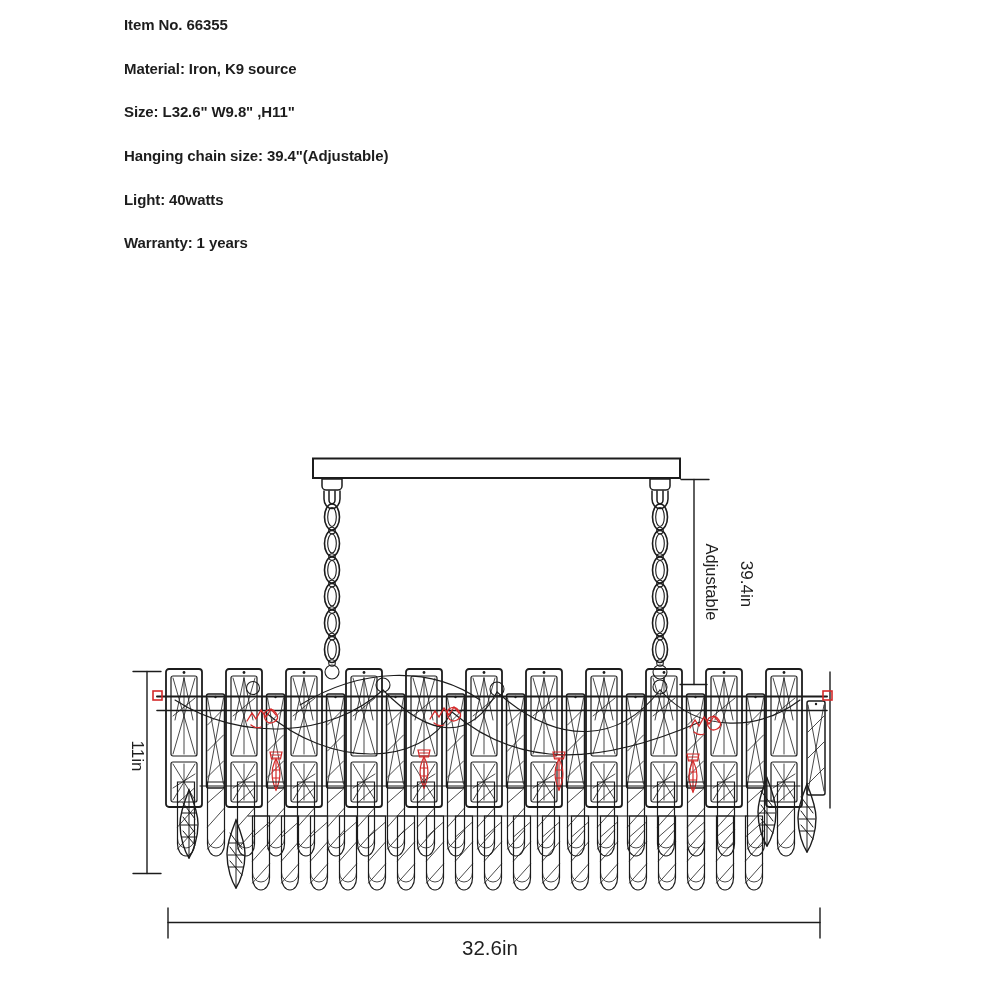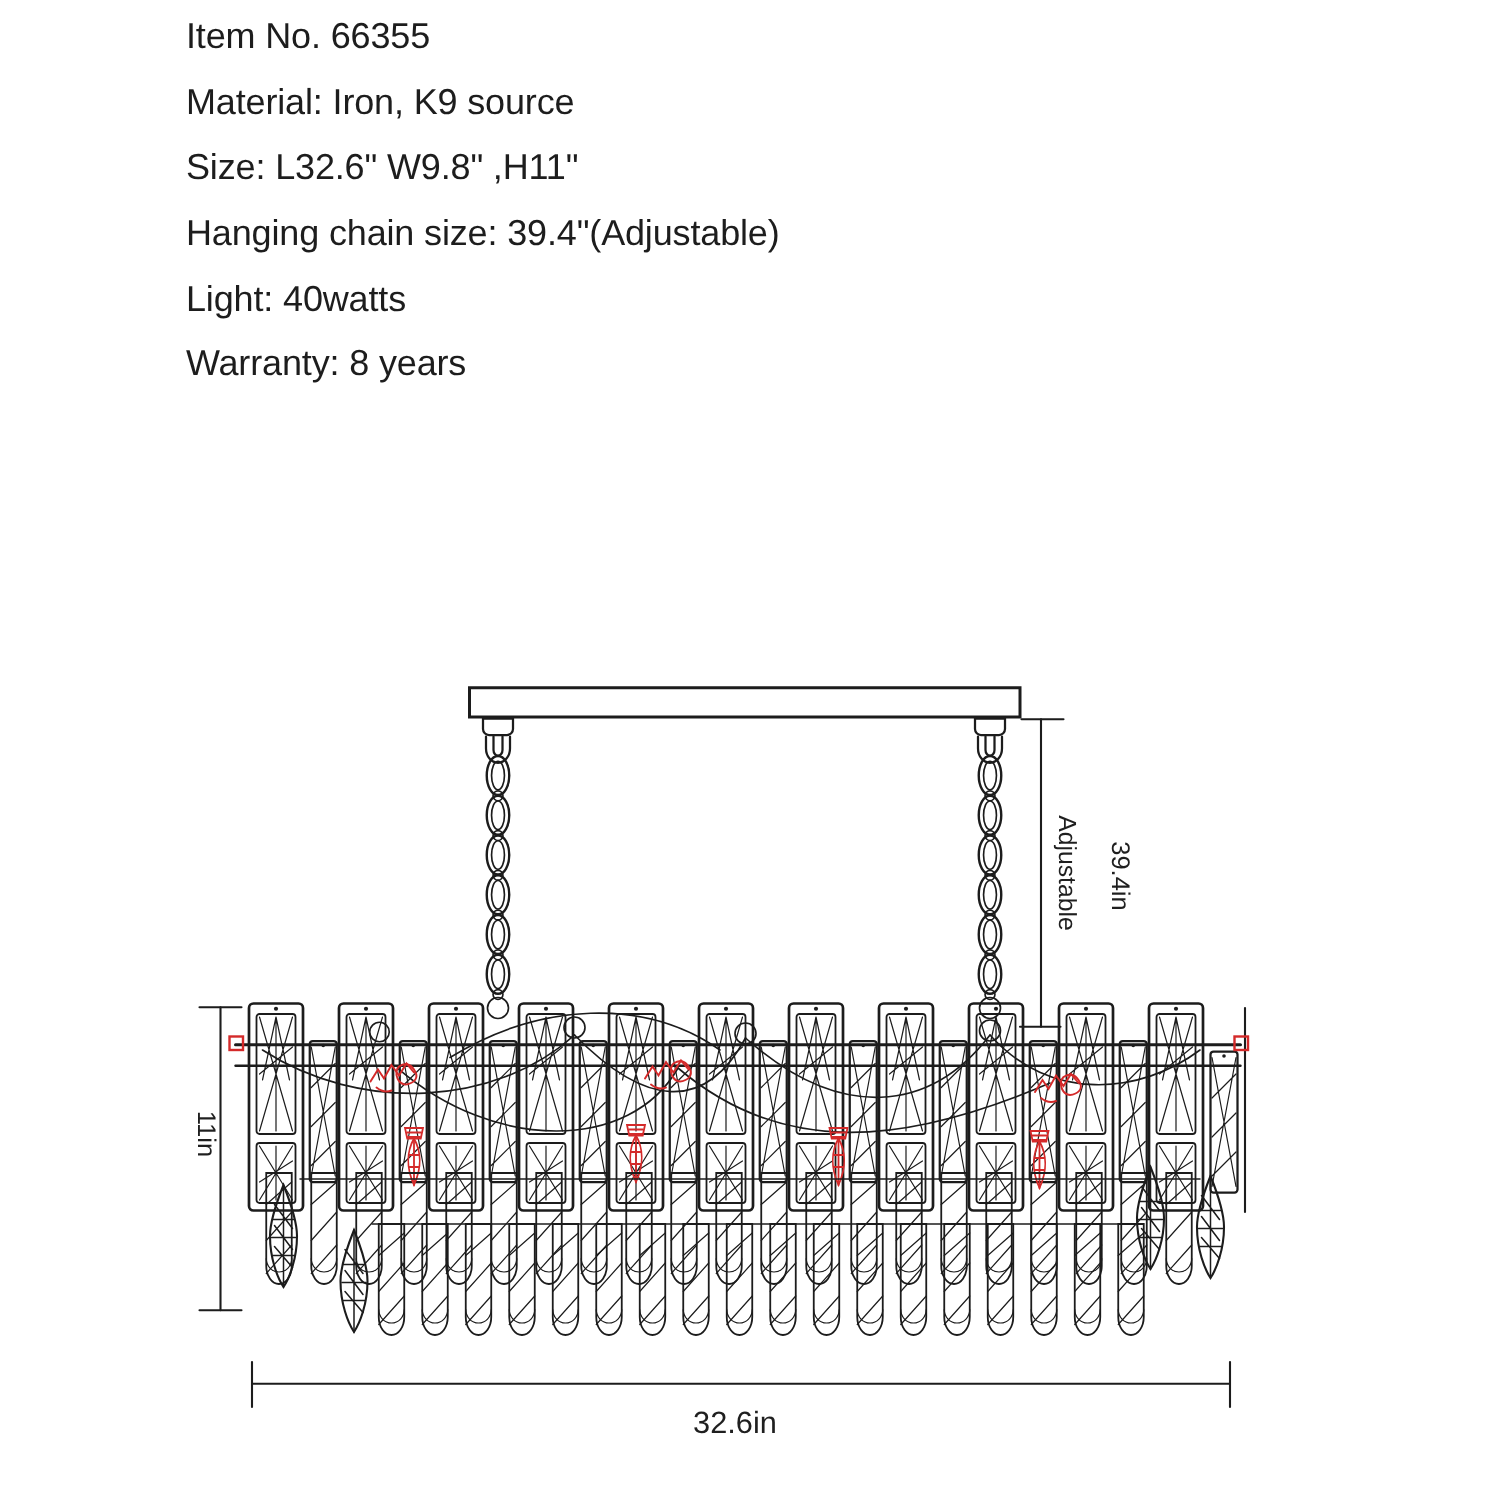--- a/index.html
+++ b/index.html
@@ -4,38 +4,38 @@
 <style>
   html,body{margin:0;padding:0;}
   body{
     width:1000px;height:1000px;position:relative;overflow:hidden;
     background:#ffffff;
     font-family:"Liberation Sans","DejaVu Sans",sans-serif;
   }
   .specs{position:absolute;left:124px;top:16px;}
   .specs p{
     margin:0 0 25.7px 0;
-    font-size:24px;line-height:18px;
+    font-size:15px;line-height:18px;
     letter-spacing:-0.1px;
-    color:#1d1d1d;font-weight:400;
+    color:#1d1d1d;font-weight:700;
     white-space:pre;
   }
   .drawing{position:absolute;left:0;top:430px;}
   svg text{font-family:"Liberation Sans","DejaVu Sans",sans-serif;fill:#1f1f1f;}
 </style>
 </head>
 <body>
 
 <div class="specs">
   <p>Item No. 66355</p>
   <p>Material: Iron, K9 source</p>
   <p>Size: L32.6" W9.8" ,H11"</p>
   <p>Hanging chain size: 39.4"(Adjustable)</p>
   <p>Light: 40watts</p>
-  <p>Warranty: 8 years</p>
+  <p>Warranty: 1 years</p>
 </div>
 
 <div class="drawing">
 <svg width="1000" height="570" viewBox="0 430 1000 570" fill="none" stroke-linecap="round">
 
   <defs>
 
     <g id="panelTall" stroke="#1c1c1c">
       <rect x="1" y="1" width="36" height="138" rx="3" stroke-width="1.8"></rect>
       <circle cx="19" cy="4.5" r="1.4" fill="#1c1c1c" stroke="none"></circle>

